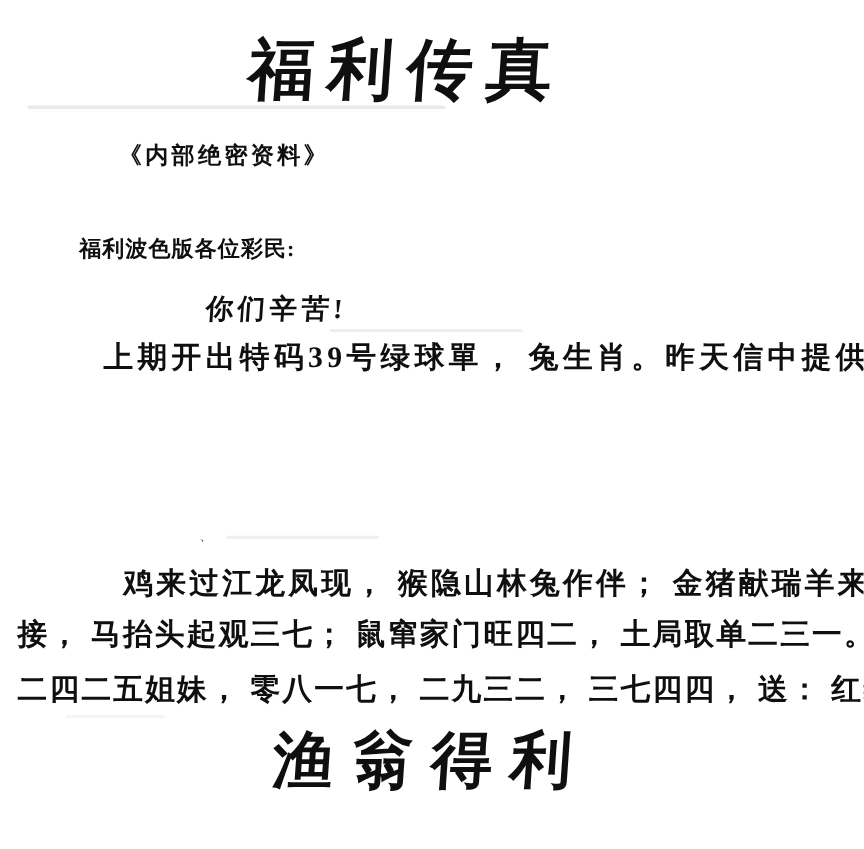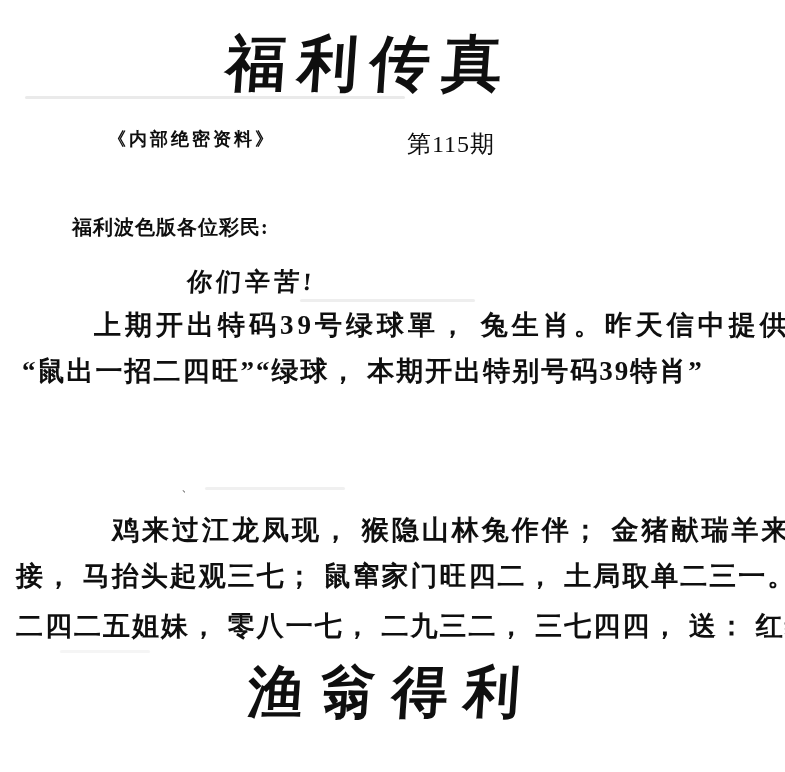--- a/index.html
+++ b/index.html
@@ -25,21 +25,21 @@
     font-weight: bold;
     transform: skewX(-4deg);
   }
   .main-title {
     left: 226px; top: 30px;
     font-size: 60px;
     letter-spacing: 12px;
   }
   .subtitle {
     left: 108px; top: 129px;
-    font-size: 18px;
+    font-size: 21px;
     letter-spacing: 3px;
     font-weight: bold;
   }
   .issue {
     left: 407px; top: 131px;
     font-size: 24px;
     letter-spacing: 1px;
   }
   .signature {
     left: 468px; top: 182px;
@@ -95,30 +95,28 @@
 </style>
 </head>
 <body>
 
 <div class="page">
 
   <div class="txt calligraphy main-title">福利传真</div>
 
   <div class="txt subtitle">《内部绝密资料》</div>
 
-  <div class="txt issue">第115期</div>
 
 
   <div class="txt salutation">福利波色版各位彩民:</div>
 
   <div class="txt greeting calligraphy">你们辛苦!</div>
 
   <div class="txt bodyline p1l1">上期开出特码39号绿球單， 兔生肖。昨天信中提供</div>
 
-  <div class="txt bodyline p1l2">“鼠出一招二四旺”“绿球， 本期开出特别号码39特肖”</div>
 
 
 
   <span class="stray-mark">、</span>
 
   <div class="txt bodyline p2l1">鸡来过江龙凤现， 猴隐山林兔作伴； 金猪献瑞羊来</div>
 
   <div class="txt bodyline p2l2">接， 马抬头起观三七； 鼠窜家门旺四二， 土局取单二三一。</div>
 
   <div class="txt bodyline p2l3">二四二五姐妹， 零八一七， 二九三二， 三七四四， 送： 红绿</div>

